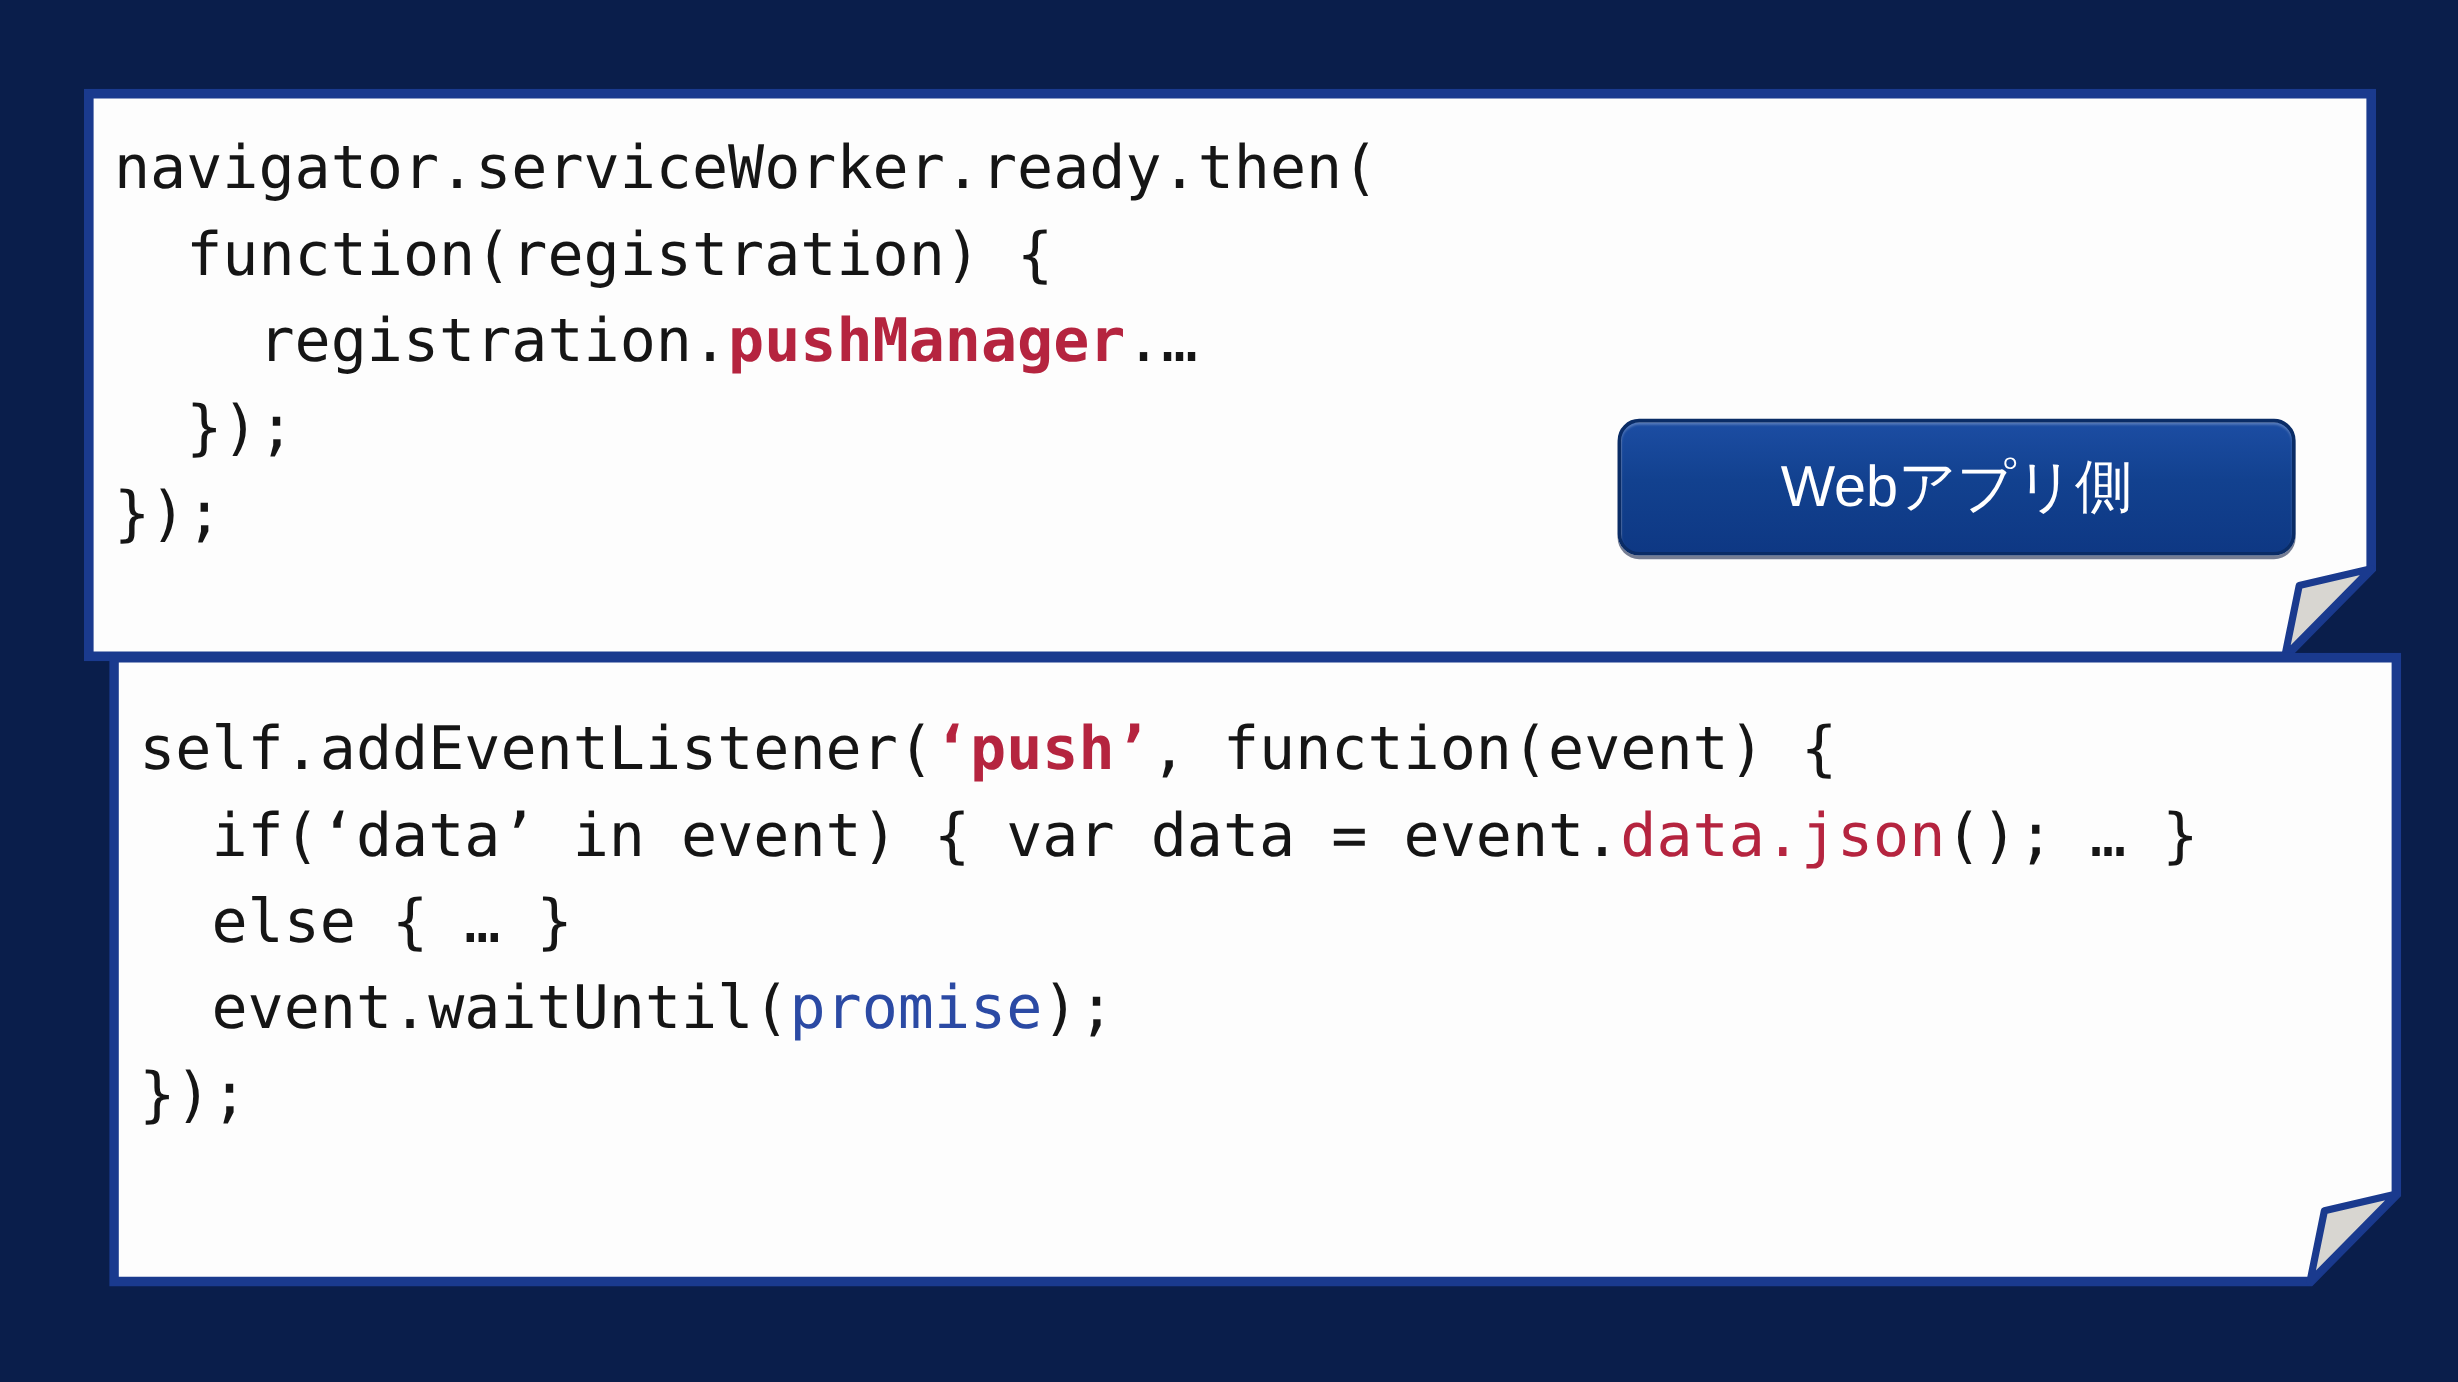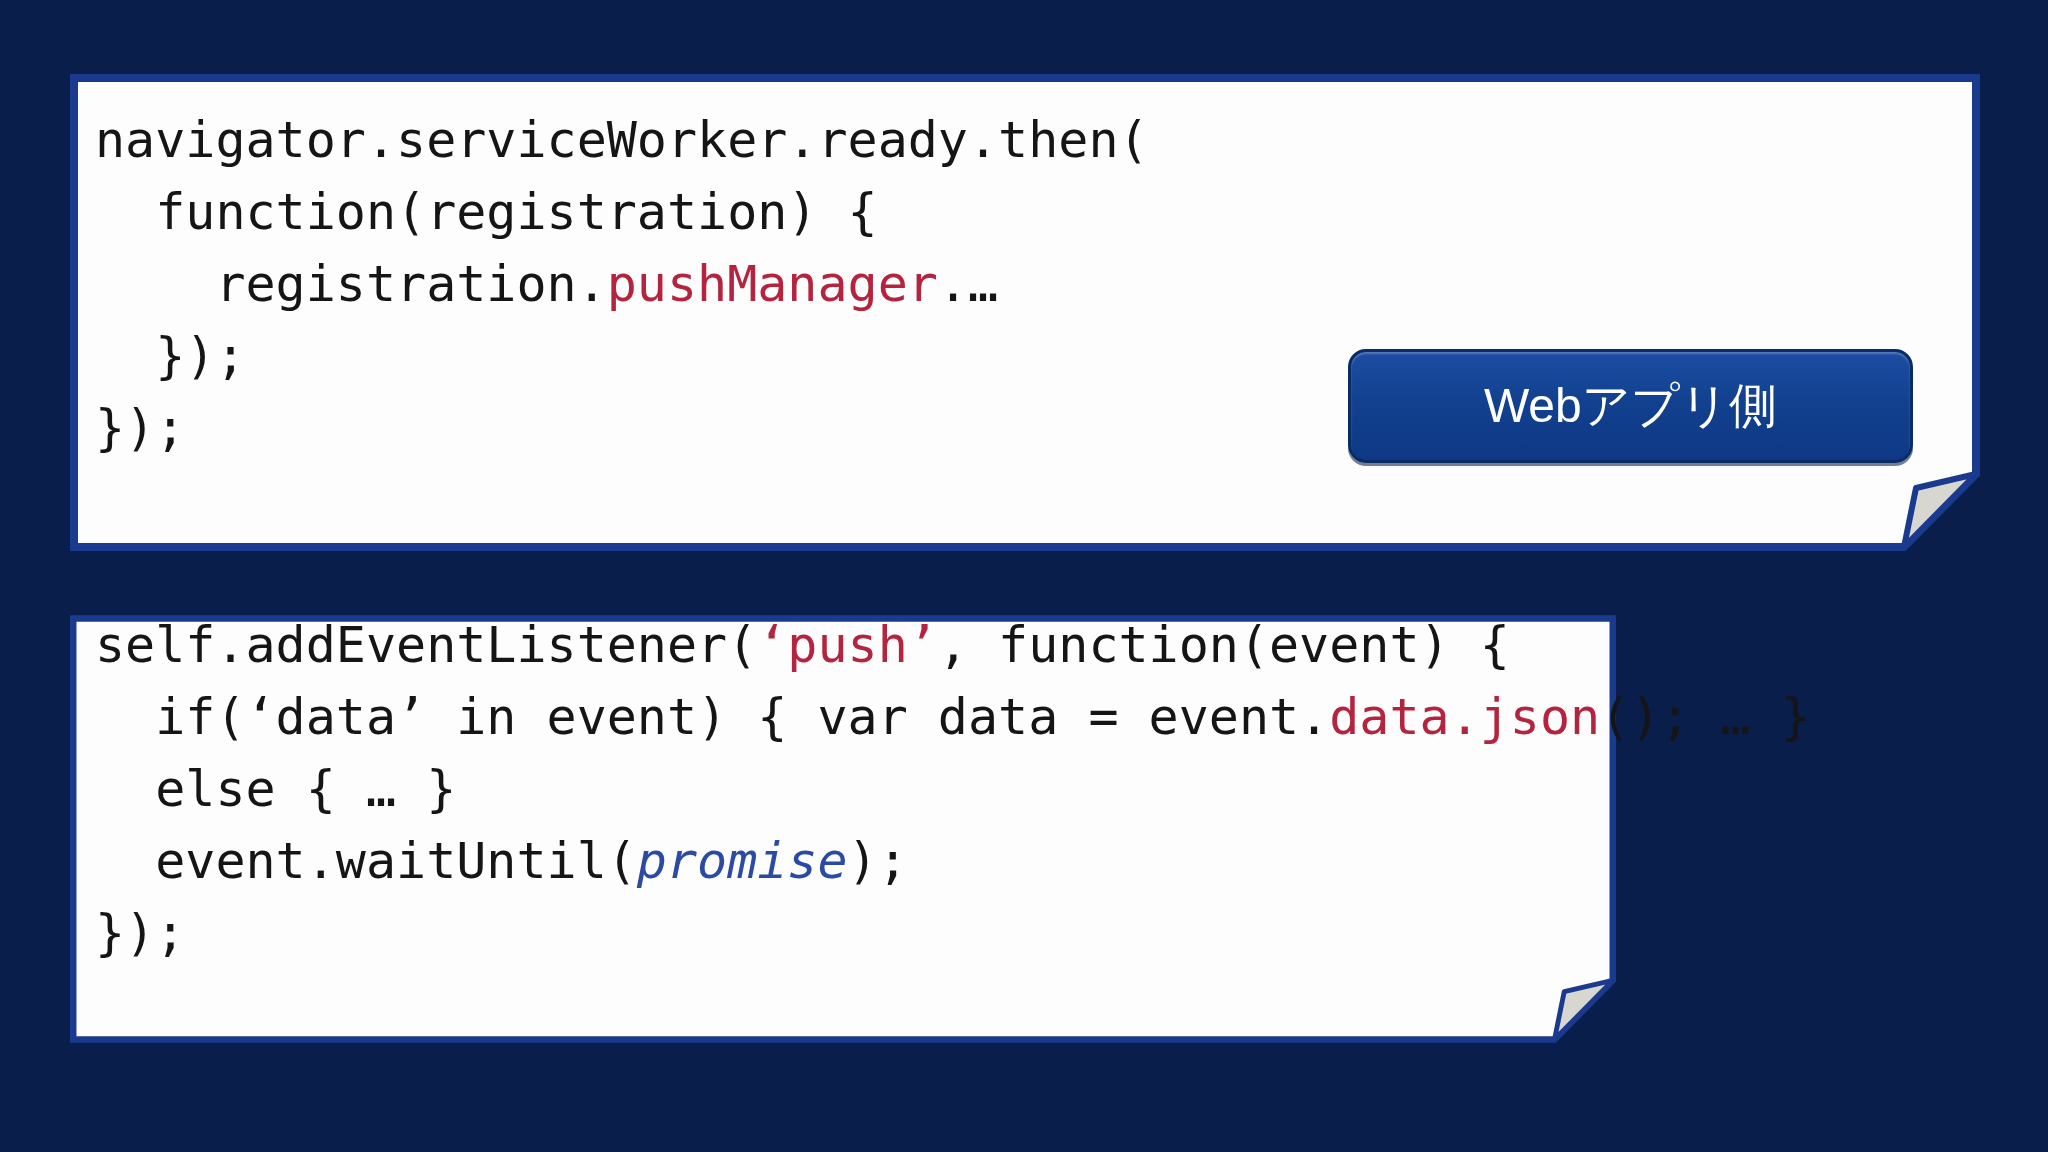--- a/index.html
+++ b/index.html
@@ -16,21 +16,21 @@
   }
   html,body{margin:0;padding:0;}
   body{
     width:2048px;height:1152px;
     background:var(--background-color);
     position:relative;overflow:hidden;
     font-family:"Liberation Sans", sans-serif;
   }
   .panel{position:absolute;left:70px;}
   .panel-top{top:74px;width:1910px;height:477px;}
-  .panel-bottom{top:565px;width:1546px;height:528px;}
+  .panel-bottom{top:544px;width:1910px;height:528px;margin-left:21px;}
   .panel-svg{position:absolute;left:0;top:0;width:100%;height:100%;display:block;}
   .paper{
     fill:var(--panel-fill-color);
     stroke:var(--panel-border-color);
     stroke-width:8;
     stroke-linejoin:miter;
   }
   .fold{
     fill:var(--fold-fill-color);
     stroke:var(--panel-border-color);
@@ -41,23 +41,23 @@
     position:absolute;left:25px;margin:0;
     font-family:"DejaVu Sans Mono", monospace;
     font-size:50px;line-height:72px;
     color:var(--code-color);
     white-space:pre;
   }
   .panel-top .code{top:30px;}
   .panel-bottom .code{top:44px;}
   .code-line{height:72px;}
   .seg-plain{color:var(--code-color);}
-  .seg-kw{color:var(--keyword-color);font-weight:normal;text-align:right;}
+  .seg-kw{color:var(--keyword-color);font-weight:bold;text-align:right;}
   .seg-accent{color:var(--keyword-color);}
-  .seg-var{color:var(--variable-color);font-style:italic;}
+  .seg-var{color:var(--variable-color);}
   .tag-button{
     position:absolute;
     display:flex;align-items:center;justify-content:center;
     background:linear-gradient(180deg,#1c4da3 0%,var(--button-fill-color) 45%,#0e3884 100%);
     border:3px solid var(--button-border-color);
     border-radius:18px;
     box-shadow:inset 0 2px 2px rgba(255,255,255,0.25), 0 3px 0 rgba(5,20,60,0.55);
     color:var(--button-text-color);
     font-size:48px;
     box-sizing:border-box;

